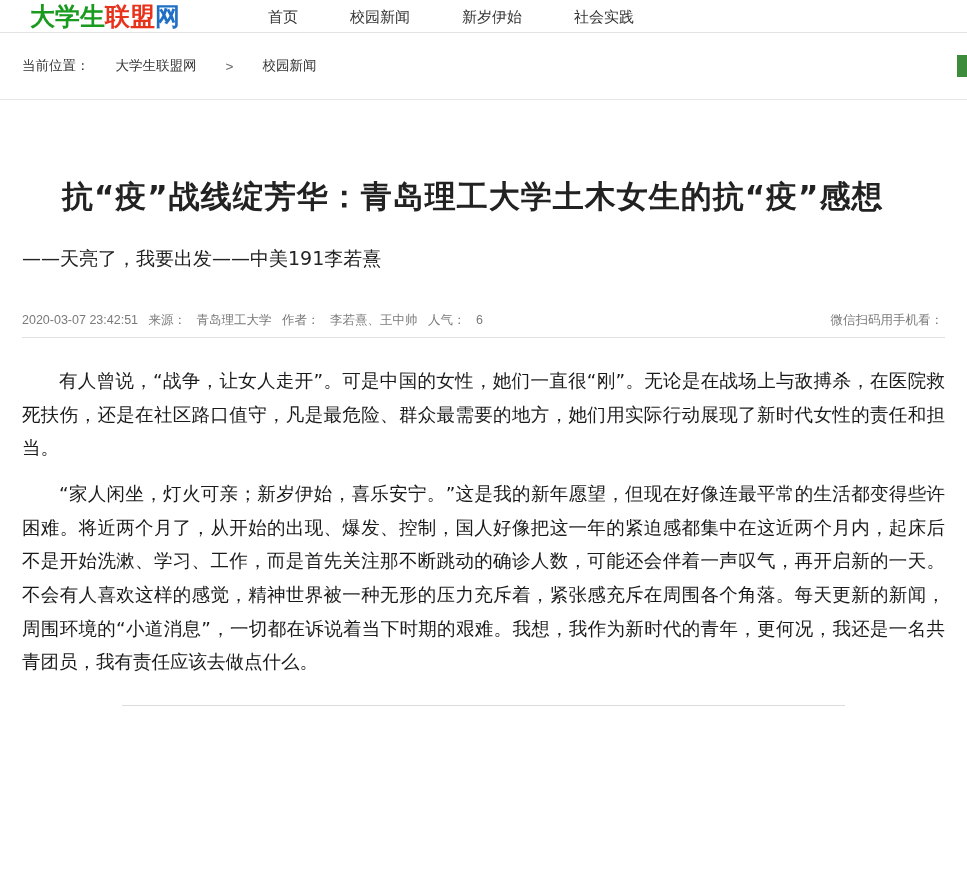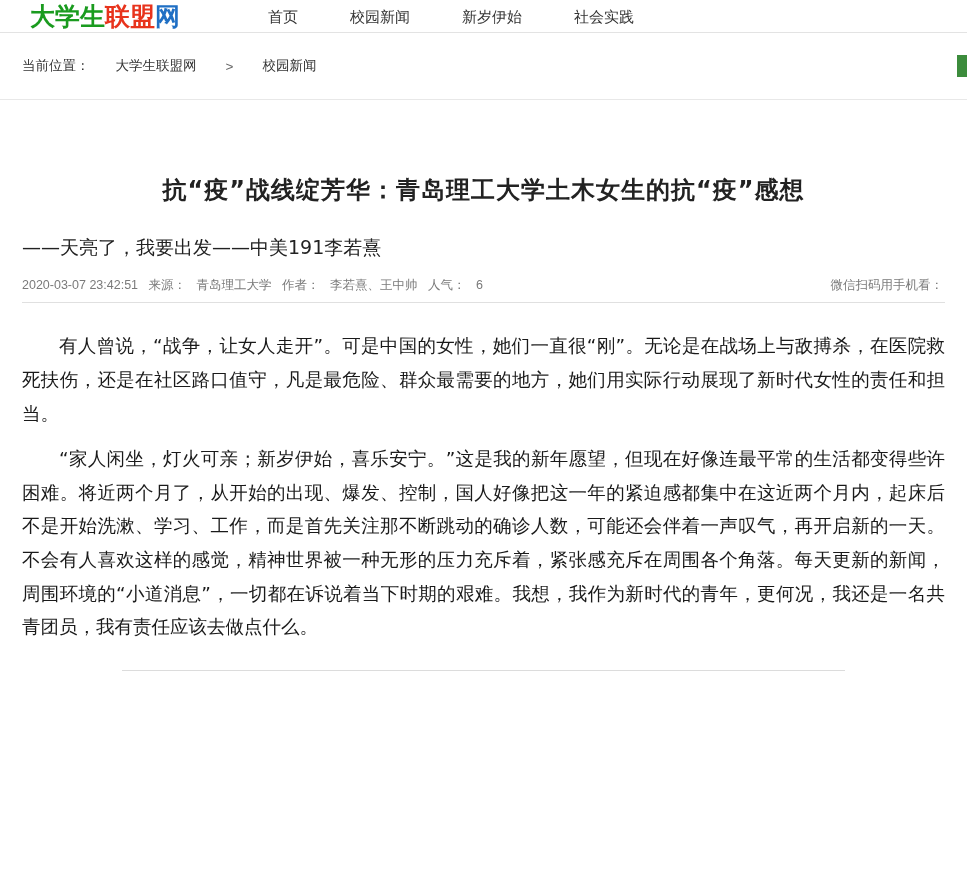--- a/index.html
+++ b/index.html
@@ -80,45 +80,45 @@
     width: 10px;
     height: 22px;
     background: #3c8c3c;
   }
 
   
   .article {
     padding: 0 22px;
   }
   .article-title {
-    font-size: 24px;
+    font-size: 31px;
     font-weight: bold;
     color: #222222;
     line-height: 1.55;
-    text-align: center;
+    text-align: left;
     margin: 72px 40px 0 40px;
     font-family: "DejaVu Sans", sans-serif;
     letter-spacing: 1px;
   }
   .article-subtitle {
     text-align: left;
     font-size: 19px;
     color: #222222;
     margin-top: 26px;
     margin-right: 4px;
     font-family: "DejaVu Sans", sans-serif;
   }
 
   .meta-row {
     display: flex;
     justify-content: space-between;
     align-items: flex-end;
     font-size: 12.5px;
     color: #7a7a7a;
-    margin-top: 16px;
+    margin-top: 40px;
     padding-bottom: 8px;
     border-bottom: 1px solid #e0e0e0;
   }
   .meta-left span { margin-right: 7px; }
   .meta-right { font-size: 12.5px; color: #7a7a7a; padding-right: 2px; }
 
   .article-body {
     margin-top: 26px;
     font-size: 18.5px;
     color: #1a1a1a;

